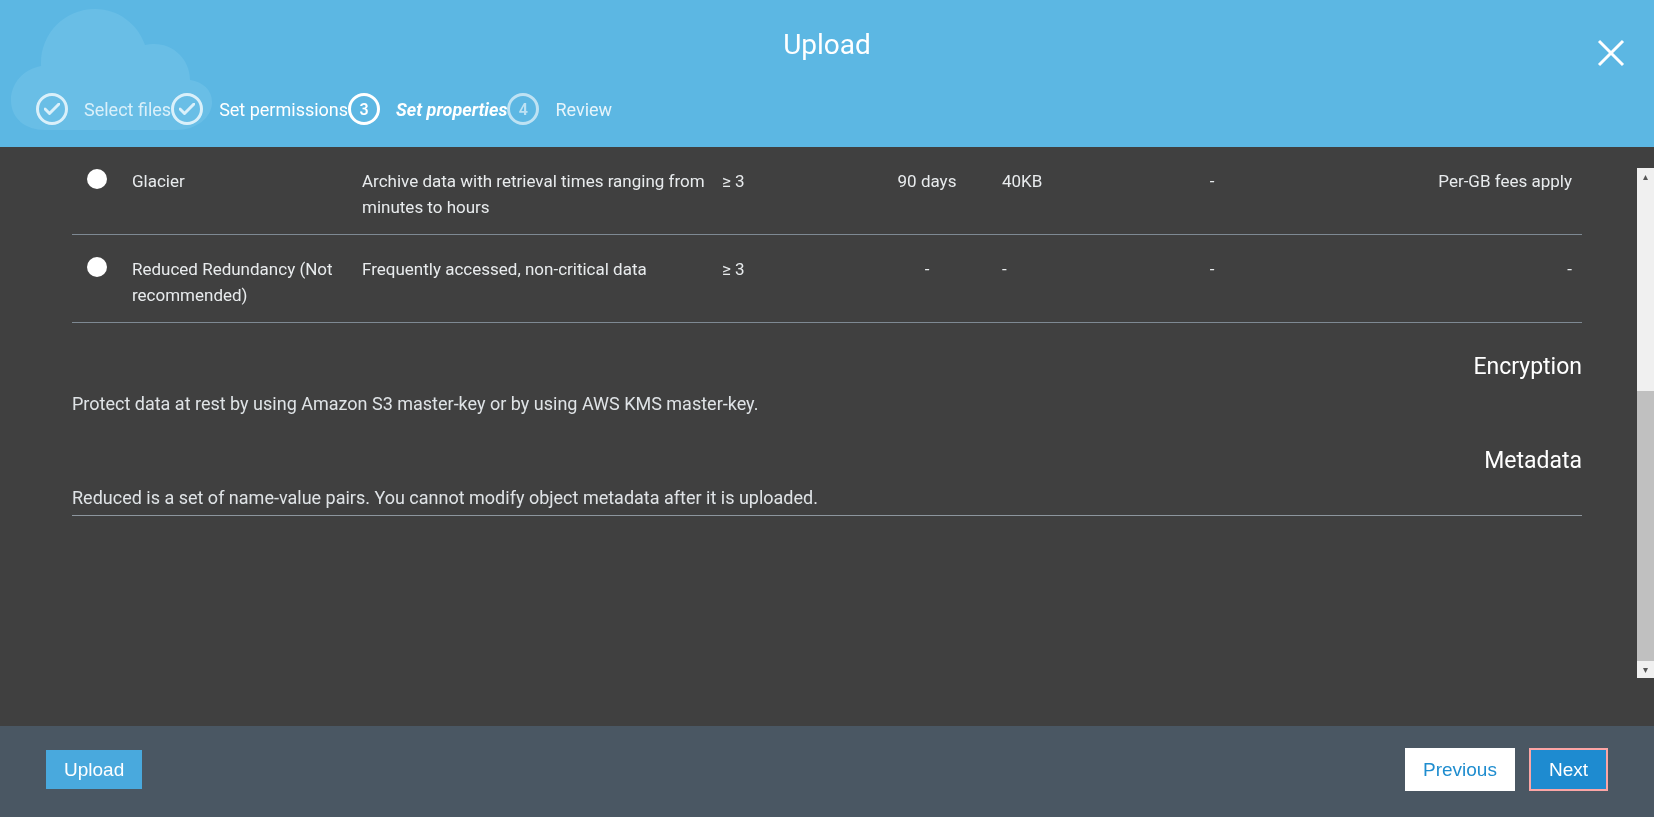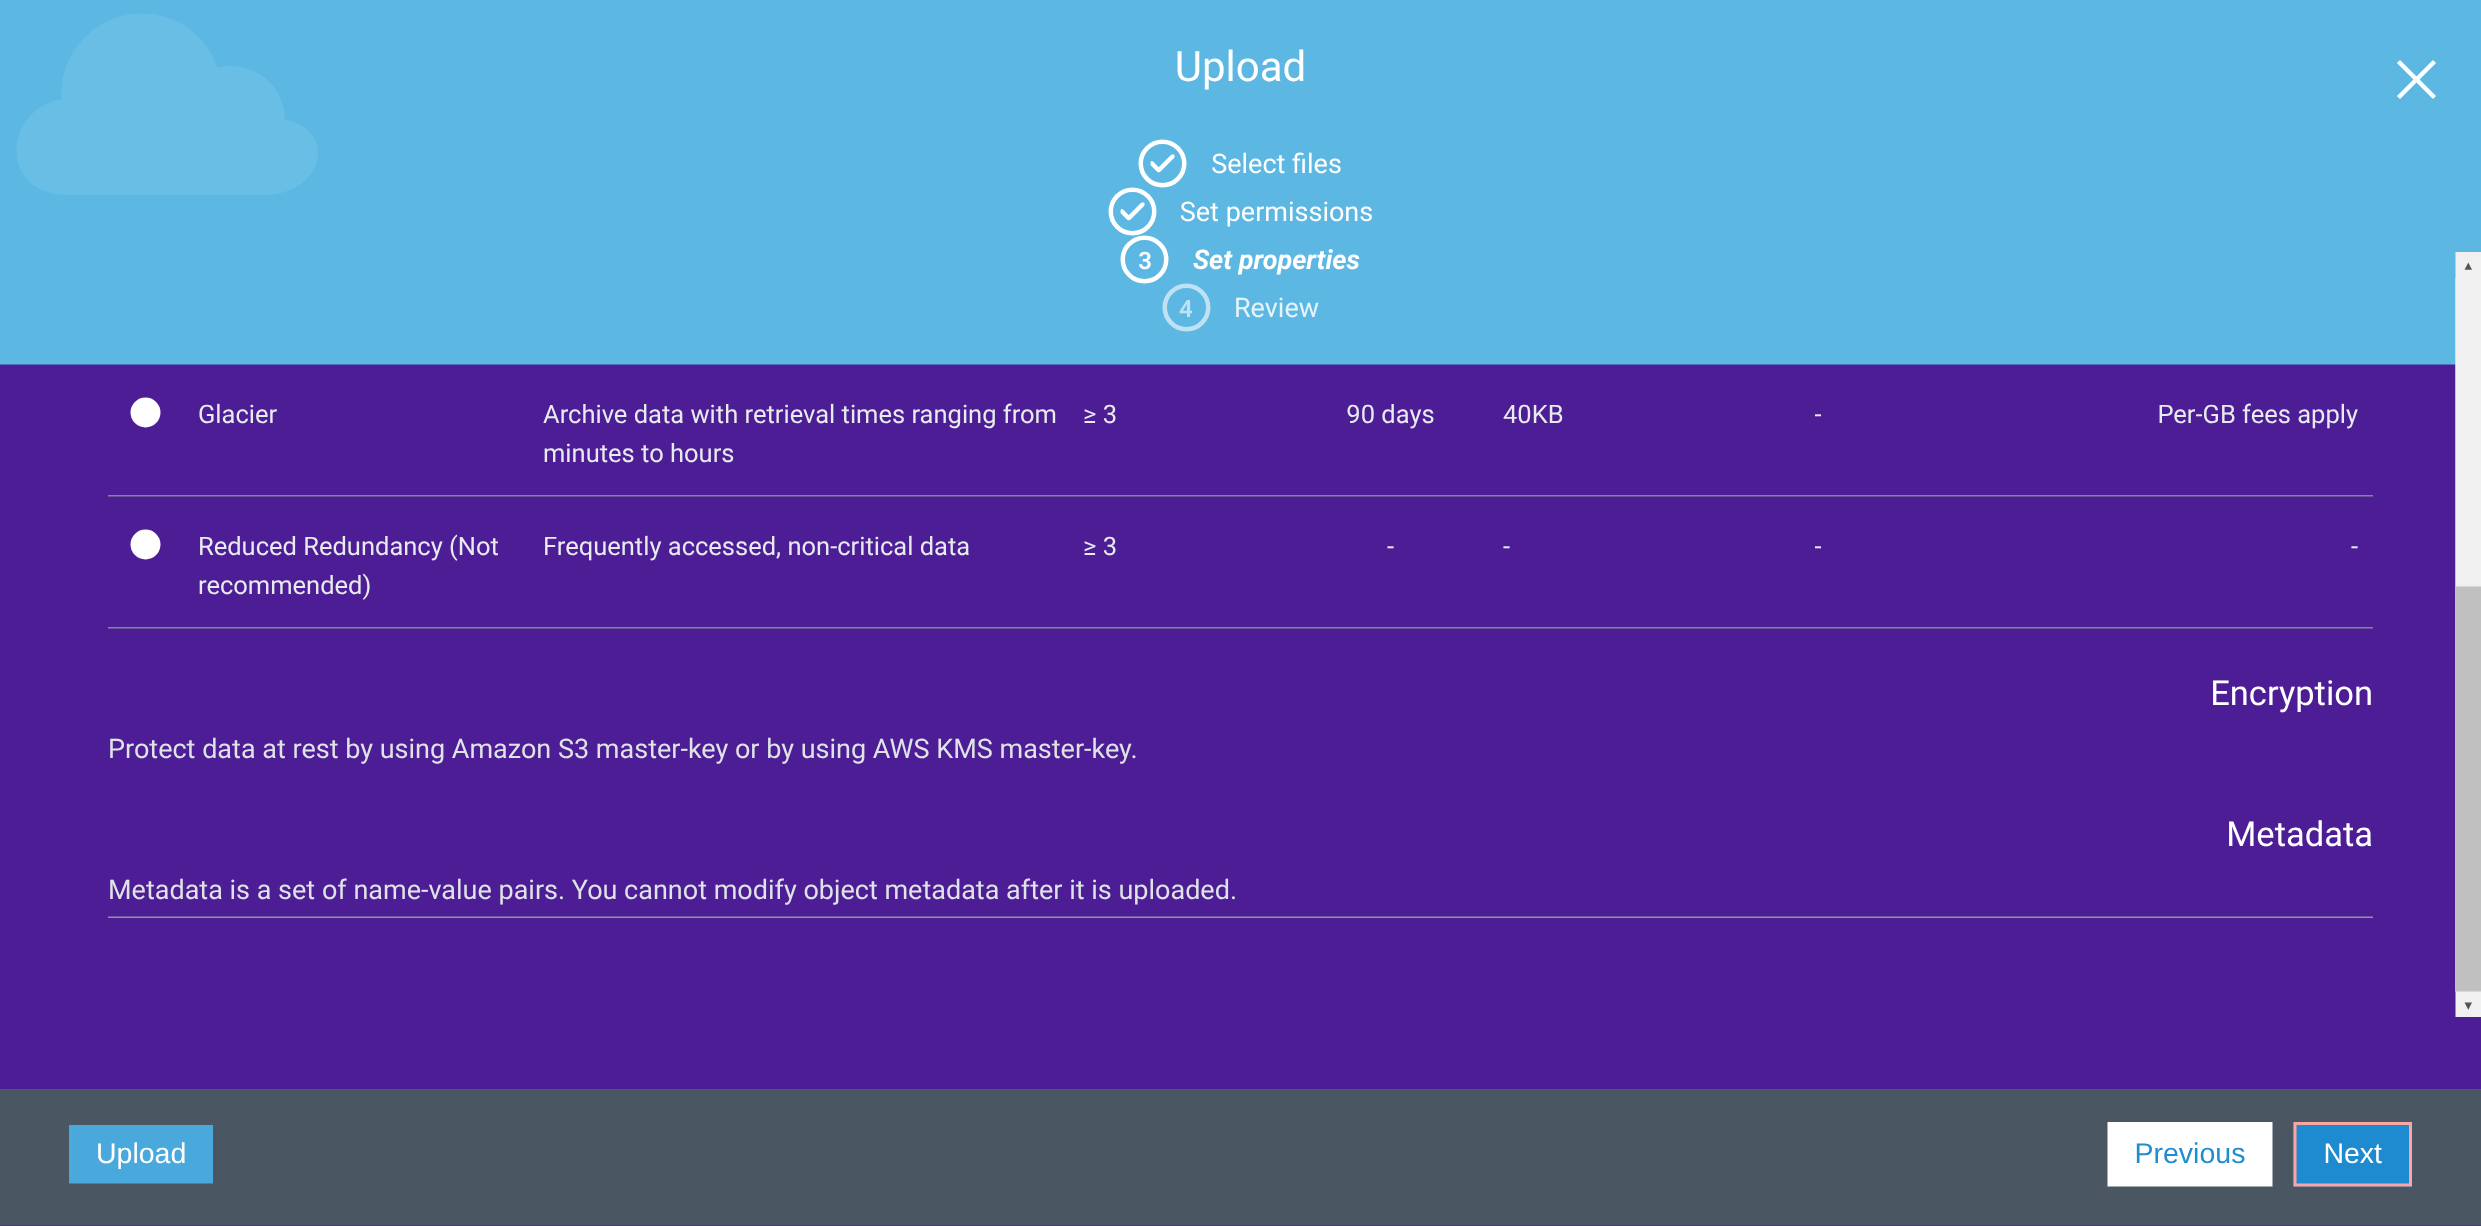--- a/index.html
+++ b/index.html
@@ -15,21 +15,21 @@
       height: 817px;
       overflow: hidden;
       position: relative;
     }
 
     .modal {
       width: 100%;
       height: 100%;
       display: flex;
       flex-direction: column;
-      background: #4c1d95;
+      background: #404040;
     }
 
     .header {
       background: #5cb7e3;
       position: relative;
       padding-bottom: 16px;
     }
 
     .cloud-bg {
       position: absolute;
@@ -54,21 +54,20 @@
       cursor: pointer;
     }
     .close svg { display: block; }
 
     .steps {
       display: flex;
       align-items: center;
       padding: 10px 36px 6px;
       gap: 0;
       justify-content: flex-start;
-      flex-direction: column;
     }
 
     .step {
       display: flex;
       align-items: center;
       gap: 16px;
       cursor: pointer;
     }
 
     .step-icon {
@@ -368,21 +367,21 @@
           <td class="col8">-</td>
         </tr>
       </tbody>
         </table>
 
       <div class="section-title">Encryption</div>
       <div class="section-text">Protect data at rest by using Amazon S3 master-key or by using AWS KMS master-key.</div>
 
 
       <div class="section-title">Metadata</div>
-      <div class="section-text" style="margin-bottom:2px;">Metadata is a set of name-value pairs. You cannot modify object metadata after it is uploaded.</div>
+      <div class="section-text" style="margin-bottom:2px;">Reduced is a set of name-value pairs. You cannot modify object metadata after it is uploaded.</div>
       <div class="metadata-underline"></div>
     </div>
   </div>
 
   <div class="footer">
     <button class="btn btn-upload">Upload</button>
     <div class="right-buttons">
       <button class="btn btn-prev">Previous</button>
       <button class="btn btn-next">Next</button>
     </div>

